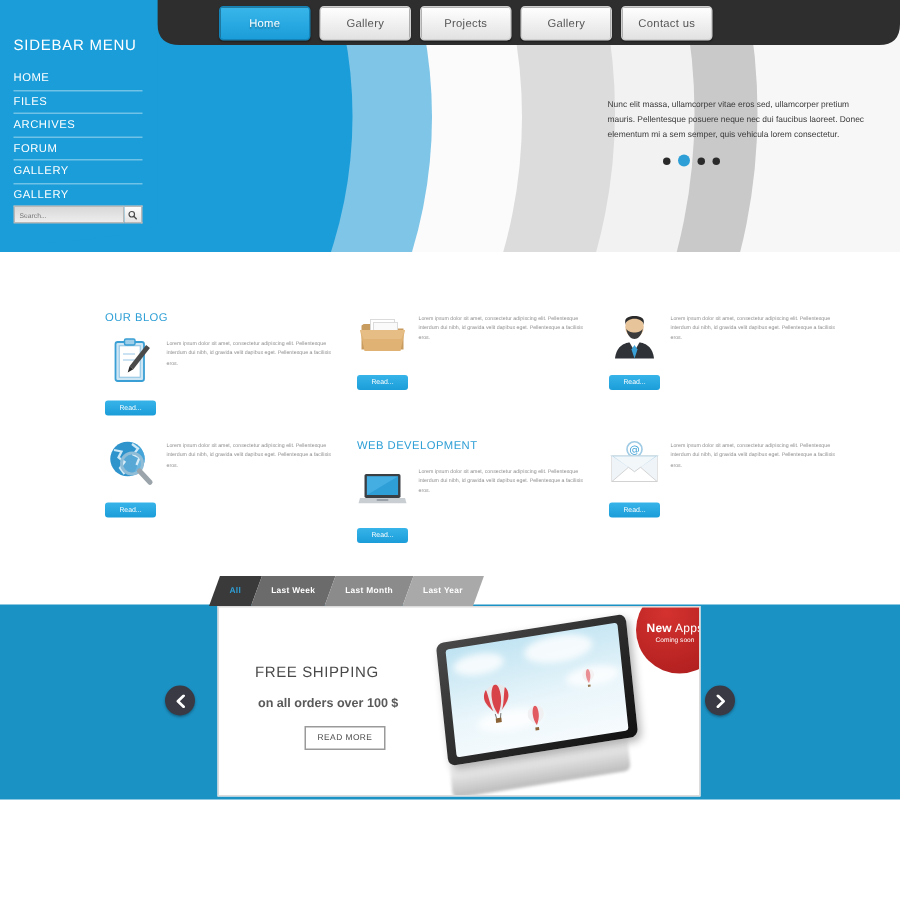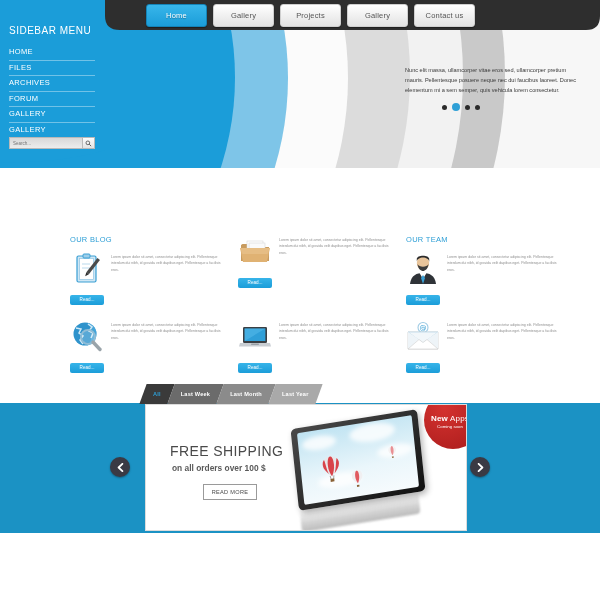--- a/index.html
+++ b/index.html
@@ -211,21 +211,20 @@
   .feat-row {
     display: flex;
     position: absolute;
     left: 70px;
   }
   .feat-row.r1 { top: 22px; }
   .feat-row.r2 { top: 107px; }
   .feat {
     width: 168px;
     position: relative;
-    margin-top: 28px;
   }
   .feat-title {
     font-size: 7.5px;
     color: #2e9fd6;
     letter-spacing: .3px;
     margin-bottom: 8px;
   }
   .feat-body {
     display: flex;
     gap: 7px;
@@ -300,21 +299,21 @@
     position: absolute;
     left: 145px; top: 404px;
     width: 320px; height: 125px;
     background: #ffffff;
     border: 1px solid #dcdcdc;
     overflow: hidden;
   }
   .promo-headline {
     position: absolute;
     left: 24px; top: 38px;
-    font-size: 14px;
+    font-size: 10px;
     color: #4a4a4a;
     letter-spacing: .4px;
   }
   .promo-sub {
     position: absolute;
     left: 26px; top: 58px;
     font-size: 8.4px;
     color: #5a5a5a;
     font-weight: bold;
   }
@@ -519,21 +518,20 @@
             <path d="M2,13 L32,13 L29,27 L5,27 Z" fill="#e0b273"></path>
             <path d="M2,13 L32,13 L29.5,19 L4.5,19 Z" fill="#e8c28c" opacity=".7"></path>
           </svg>
         </div>
         <div class="feat-text">Lorem ipsum dolor sit amet, consectetur adipiscing elit. Pellentesque interdum dui nibh, id gravida velit dapibus eget. Pellentesque a facilisis eros.</div>
       </div>
       <button class="read-btn">Read...</button>
     </div>
 
     <div class="feat">
-      <div class="feat-title">OUR TEAM</div>
       <div class="feat-body">
         <div class="feat-icon">
           <svg width="34" height="34" viewBox="0 0 34 34">
             <path d="M4,32 C5,23 11,21 17,21 C23,21 29,23 30,32 Z" fill="#2f3338"></path>
             <path d="M13.5,21 L17,27 L20.5,21 L19,20 L15,20 Z" fill="#ffffff"></path>
             <polygon points="17,23 19,26 17,32 15,26" fill="#3aa0d6"></polygon>
             <ellipse cx="17" cy="11" rx="6.2" ry="7" fill="#e8c49a"></ellipse>
             <path d="M10.8,10 C10.8,4 23.2,4 23.2,10 L23.2,7 C23.2,2.5 10.8,2.5 10.8,7 Z" fill="#2b2b2b"></path>
             <path d="M11.5,12 C12,17 15,19 17,19 C19,19 22,17 22.5,12 C21,15.5 13,15.5 11.5,12 Z" fill="#3b3b3b"></path>
           </svg>
@@ -558,20 +556,21 @@
             <circle cx="18" cy="17" r="6" fill="#ffffff" opacity=".2"></circle>
             <line x1="23" y1="22" x2="30" y2="29.5" stroke="#9aa4aa" stroke-width="3.4" stroke-linecap="round"></line>
           </svg>
         </div>
         <div class="feat-text">Lorem ipsum dolor sit amet, consectetur adipiscing elit. Pellentesque interdum dui nibh, id gravida velit dapibus eget. Pellentesque a facilisis eros.</div>
       </div>
       <button class="read-btn">Read...</button>
     </div>
 
     <div class="feat">
+      <div class="feat-title">WEB DEVELOPMENT</div>
       <div class="feat-body">
         <div class="feat-icon">
           <svg width="34" height="34" viewBox="0 0 34 34">
             <rect x="5" y="7" width="24" height="16" rx="1.2" fill="#3a3f44"></rect>
             <rect x="6.6" y="8.5" width="20.8" height="12.5" fill="#2f9fd8"></rect>
             <path d="M6.6,8.5 L27.4,8.5 L6.6,21 Z" fill="#5fc0ef" opacity=".45"></path>
             <path d="M2,23 L32,23 L33,26.5 L1,26.5 Z" fill="#c9ced3"></path>
             <rect x="13" y="23.6" width="8" height="1.4" rx=".7" fill="#9aa1a8"></rect>
           </svg>
         </div>

